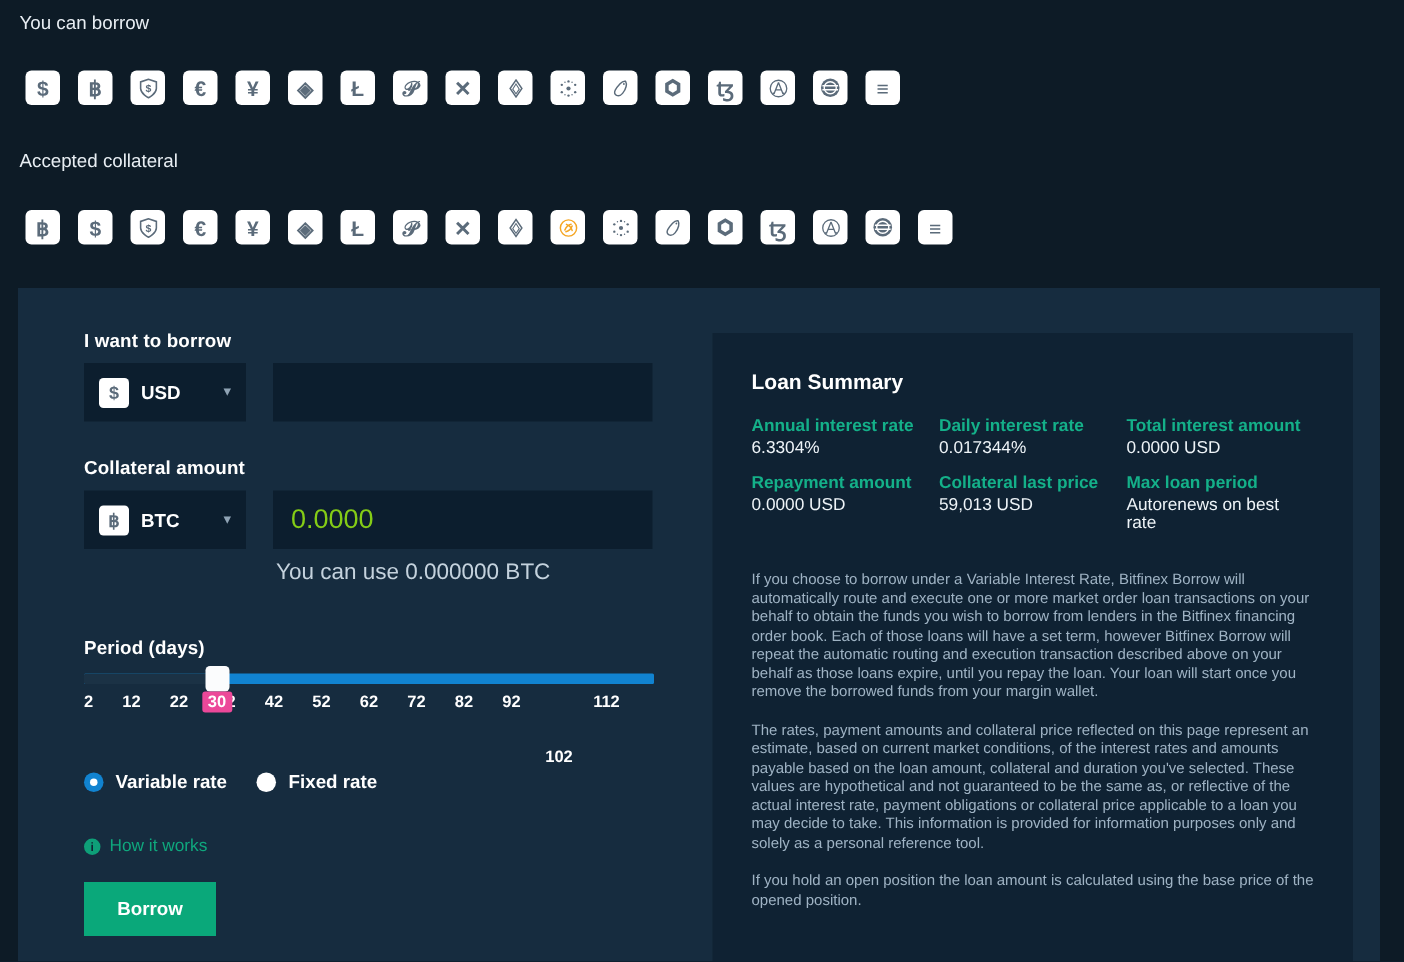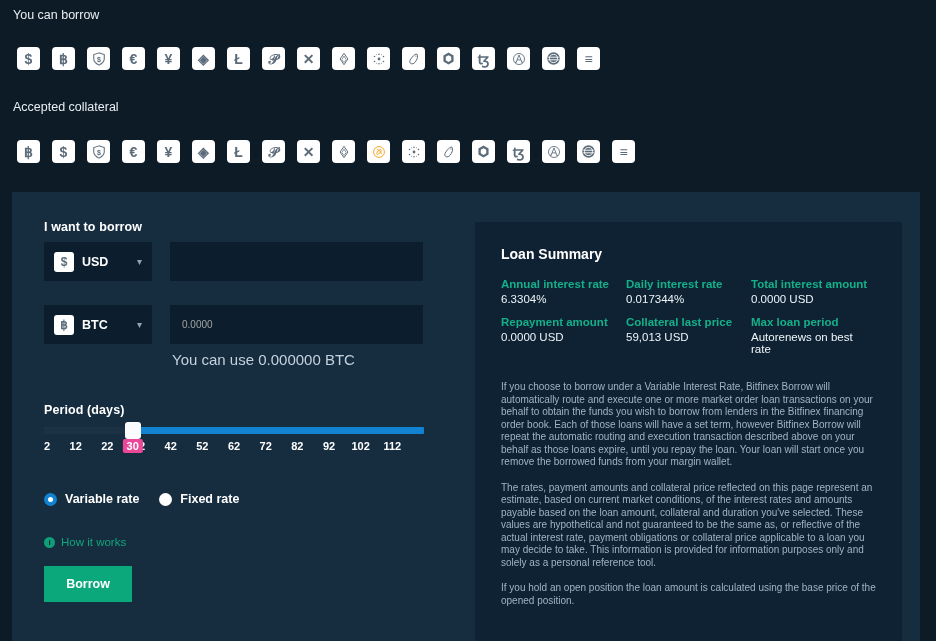--- a/index.html
+++ b/index.html
@@ -37,21 +37,21 @@
   }
   .coin-badge.gold { color: #f5a623; }
   .coin-badge svg { display: block; }
 
   
   .panel {
     position: absolute; left: 12px; top: 192px;
     width: 908px; height: 449px;
     background: #162c3f;
   }
-  .left-col  { position: absolute; left: 32px; top: 28px; width: 412px; }
+  .left-col  { position: absolute; left: 44px; top: 28px; width: 412px; }
   .right-col {
     position: absolute; left: 463px; top: 30px;
     width: 427px; height: 419px;
     background: #0f2233;
     padding: 24px 26px 0 26px;
   }
 
   .field-label {
     color: #ffffff; font-size: 12.5px; font-weight: 700;
     margin-bottom: 8px; letter-spacing: .1px;
@@ -66,21 +66,21 @@
     cursor: pointer;
   }
   .cur-select .coin-badge { width: 20px; height: 20px; font-size: 12px; border-radius: 3px; }
   .cur-code { color: #ffffff; font-size: 12.5px; font-weight: 700; flex: 1; }
   .chev { color: #8fa3b4; font-size: 10px; line-height: 1; }
 
   .amt-input {
     width: 253px; height: 39px;
     background: #0c1e2e;
     border: none; outline: none;
-    color: #a3a3a3; font-size: 10px;
+    color: #84cc16; font-size: 18px;
     font-family: "Liberation Sans", sans-serif;
     padding: 0 12px;
   }
   .amt-input::placeholder { color: #6b8097; }
   .hint { color: #c4d2dd; font-size: 15px; margin-top: 7px; padding-left: 2px; }
 
   .block-gap-1 { height: 24px; }
 
   
   .slider-wrap { margin-top: 35px; position: relative; width: 380px; }
@@ -383,20 +383,21 @@
         <div class="cur-select">
           <span class="coin-badge">$</span>
           <span class="cur-code">USD</span>
           <span class="chev">▾</span>
         </div>
         <input class="amt-input" type="text" value="" style="">
       </div>
 
       <div class="block-gap-1"></div>
 
+      <div class="field-label">Collateral amount</div>
       <div class="field-row">
         <div class="cur-select">
           <span class="coin-badge">฿</span>
           <span class="cur-code">BTC</span>
           <span class="chev">▾</span>
         </div>
         <div>
           <input class="amt-input" type="text" value="0.0000" style="">
           <div class="hint">You can use 0.000000 BTC</div>
         </div>
@@ -412,21 +413,21 @@
             <div class="tick first" style="left: 0%;">2</div>
             <div class="tick" style="left: 8.33333%;">12</div>
             <div class="tick" style="left: 16.6667%;">22</div>
             <div class="tick" style="left: 25%;">32</div>
             <div class="tick" style="left: 33.3333%;">42</div>
             <div class="tick" style="left: 41.6667%;">52</div>
             <div class="tick" style="left: 50%;">62</div>
             <div class="tick" style="left: 58.3333%;">72</div>
             <div class="tick" style="left: 66.6667%;">82</div>
             <div class="tick" style="left: 75%;">92</div>
-            <div class="tick" style="left: 83.3333%;">102</div>
+            <div class="tick" style="left: 83.3333%; margin-top: 37px;">102</div>
             <div class="tick" style="left: 91.6667%;">112</div>
             <div class="value-badge" style="left: 23.3333%;">30</div>
           </div>
       </div>
 
       <div class="radios" id="radios">
           <div class="radio-opt">
             <span class="rdot on"></span>
             <span class="radio-label">Variable rate</span>
           </div>

